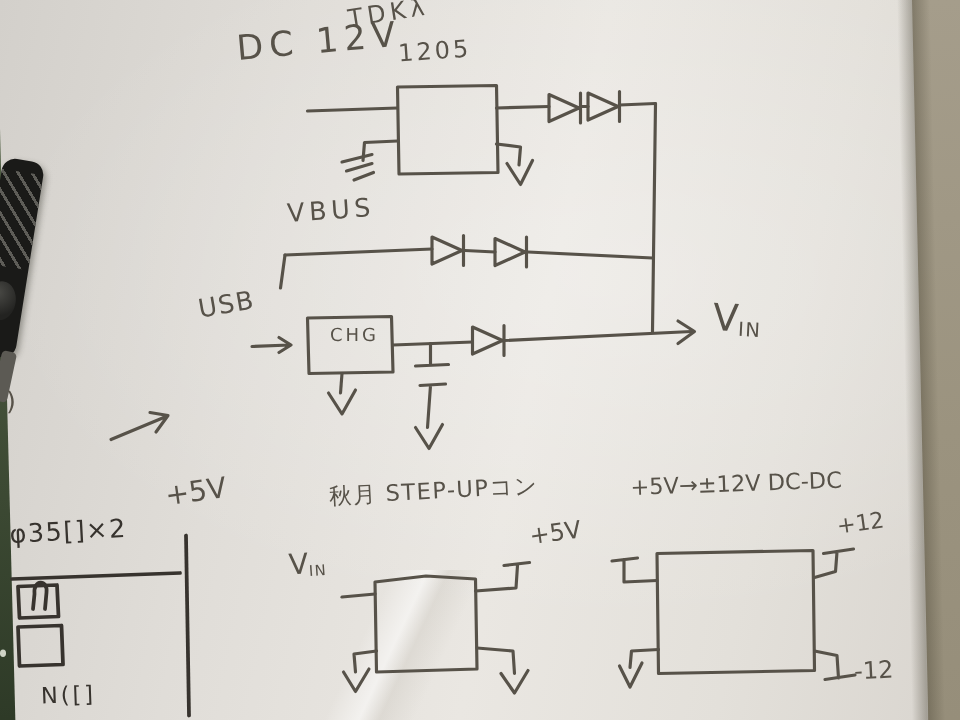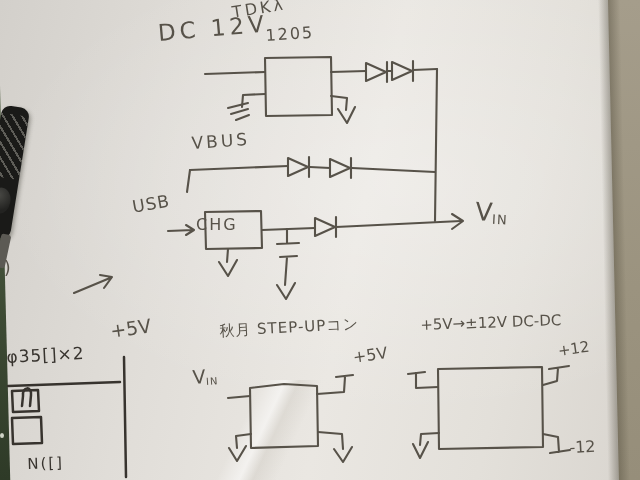--- a/index.html
+++ b/index.html
@@ -136,21 +136,21 @@
     </g>
   </svg>
 
   <div class="hw" style="left:157px;top:22px;font-size:23px;letter-spacing:4px;transform:rotate(-5deg)">DC 12V</div>
   <div class="hw" style="left:231px;top:5px;font-size:16px;letter-spacing:3px;transform:rotate(-9deg)">TDKλ</div>
   <div class="hw" style="left:265px;top:28px;font-size:16px;letter-spacing:2px;transform:rotate(-4deg)">1205</div>
 
   <div class="hw" style="left:191px;top:135px;font-size:17px;letter-spacing:3px;transform:rotate(-4deg)">VBUS</div>
 
   <div class="hw" style="left:131px;top:199px;font-size:17px;letter-spacing:1px;transform:rotate(-10deg)">USB</div>
-  <div class="hw" style="left:196px;top:217px;font-size:16px;letter-spacing:2px">CHG</div>
+  <div class="hw" style="left:220px;top:217px;font-size:12px;letter-spacing:2px">CHG</div>
 
   <div class="hw" style="left:476px;top:199px;font-size:25px;transform:rotate(3deg)"><span>V</span><span class="sub">IN</span></div>
 
   <div class="hw" style="left:4px;top:260px;font-size:17px">)</div>
 
   <div class="hw" style="left:109px;top:322px;font-size:19px;transform:rotate(-8deg)">+5V</div>
   <div class="hw" style="left:219px;top:324px;font-size:15px;letter-spacing:1px;transform:rotate(-3deg)">秋月 STEP-UPコン</div>
   <div class="hw" style="left:192px;top:368px;font-size:19px;transform:rotate(-4deg)"><span>V</span><span class="sub">IN</span></div>
   <div class="hw" style="left:352px;top:350px;font-size:16px;transform:rotate(-8deg)">+5V</div>
 

